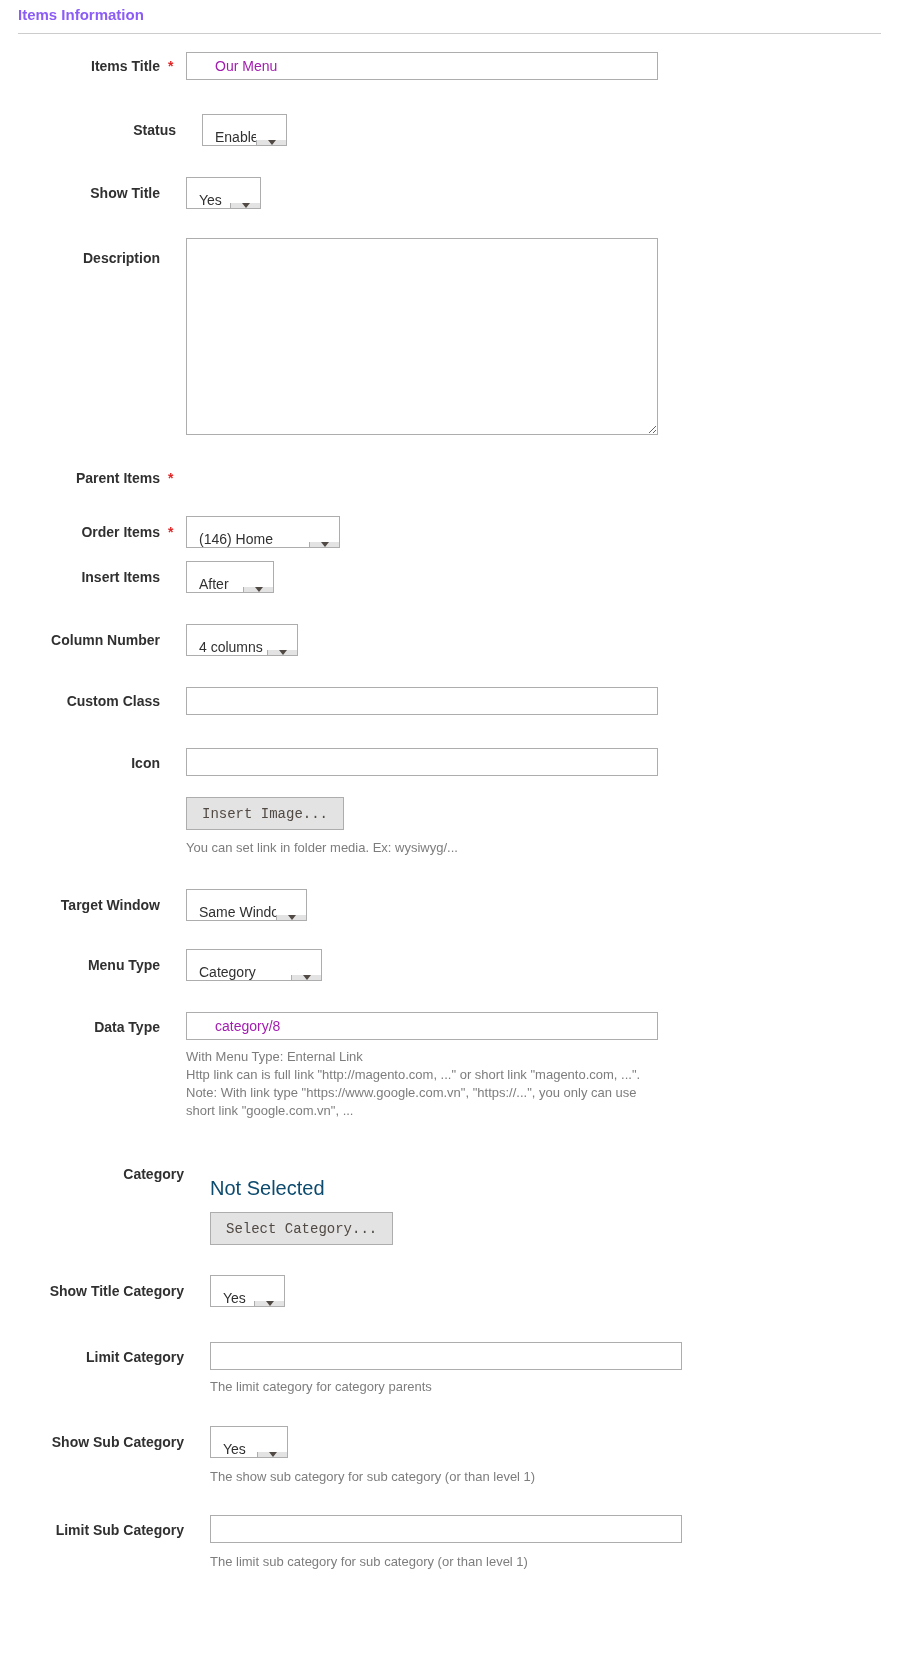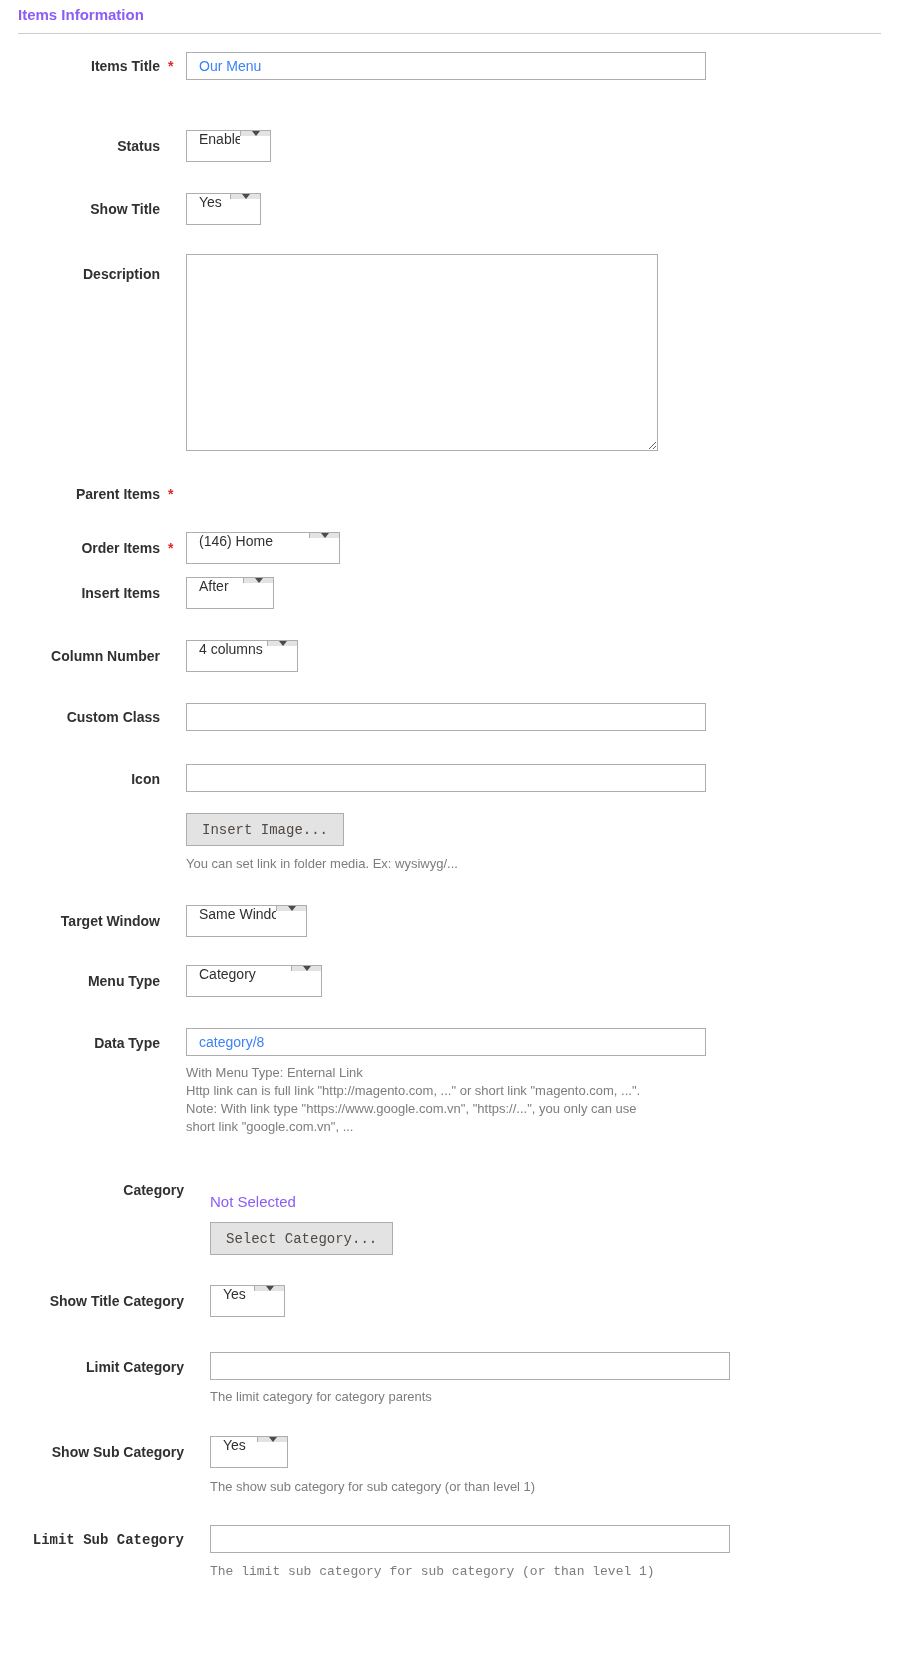--- a/index.html
+++ b/index.html
@@ -14,56 +14,56 @@
   .divider { height: 0; border-bottom: 1px solid #ccc; margin: 10px 18px 0 18px; }
 
   .row { display: flex; align-items: center; border-radius: 13px; }
   .row.top { align-items: flex-start; }
   .lbl { width: 160px; text-align: right; font-size: 14px; font-weight: 600; color:#303030; line-height: 16px; }
   .ast { width: 26px; font-size: 14px; font-weight: 600; color:#e22626; padding-left: 8px; line-height: 16px; }
   .cat-sect .lbl { width: 184px; }
   .field { flex: 0 0 auto; }
 
   input[type=text] {
-    height: 28px; width: 520px; border: 1px solid #adadad; background:#fff;
-    font-family: inherit; font-size: 14px; color:#3b82f6; padding: 0 12px; outline: none;
+    height: 28px; width: 472px; border: 1px solid #adadad; background:#fff;
+    font-family: inherit; font-size: 14px; color:#a21caf; padding: 0 28px; outline: none;
   }
   textarea {
     width: 472px; height: 197px; border: 1px solid #adadad; background:#fff;
     font-family: inherit; font-size: 14px; color:#303030; padding: 6px 10px; outline: none;
     resize: both;
   }
   .sel {
     height: 32px; border: 1px solid #adadad; background:#fff;
-    display: inline-flex; align-items: flex-start; cursor: pointer;
+    display: inline-flex; align-items: flex-end; cursor: pointer;
   }
   .sel-text {
     flex: 1 1 auto; display: flex; align-items: center; padding: 0 12px;
     font-size: 14px; color:#303030; white-space: nowrap; overflow: hidden;
   }
   .sel-arrow {
     flex: 0 0 30px; background:#e3e3e3; border-left: 1px solid #adadad;
     display: flex; align-items: center; justify-content: center;
   }
   .tri {
     width: 0; height: 0; display: block;
     border-left: 4px solid transparent; border-right: 4px solid transparent;
     border-top: 5px solid #514943;
   }
   .btn {
     height: 33px; background:#e3e3e3; border: 1px solid #adadad; color:#514943;
     font-family: Liberation Mono, monospace; font-size: 14px; padding: 0 15px; cursor: pointer; display:inline-block;
   }
   .note { font-size: 13px; color:#7d7d7d; line-height: 18px; }
   .note-block { max-width: 474px; }
-  .static-text { font-size: 15px; color:#8b5cf6; }
+  .static-text { font-size: 20px; color:#0c4a6e; }
 
   
   .r-items-title   { margin-top: 18px; }
-  .r-status        { margin-top: 50px; }
+  .r-status        { margin-top: 34px; padding-left: 16px; }
   .r-show-title    { margin-top: 31px; }
   .r-description   { margin-top: 29px; }
   .r-description .lbl { padding-top: 12px; }
   .r-align         { margin-top: 34px; }
   .r-parent        { margin-top: 31px; }
   .r-order         { margin-top: 30px; }
   .r-insert        { margin-top: 13px; }
   .r-column        { margin-top: 31px; }
   .r-custom        { margin-top: 31px; }
   .r-icon          { margin-top: 33px; }
@@ -74,21 +74,21 @@
   .r-datatype      { margin-top: 31px; }
   .r-datatype .note-block { margin-top: 8px; }
   .r-category      { margin-top: 46px; }
   .r-category .static-text { padding-top: 11px; }
   .r-category .btn { margin-top: 12px; }
   .r-stc           { margin-top: 30px; }
   .r-limitcat      { margin-top: 35px; }
   .r-limitcat .note { margin-top: 8px; }
   .r-ssc           { margin-top: 30px; }
   .r-ssc .note     { margin-top: 10px; }
-  .r-limitsub      { margin-top: 29px; font-family: Liberation Mono, monospace; }
+  .r-limitsub      { margin-top: 29px; }
   .r-limitsub .note { margin-top: 10px; }
 </style>
 </head>
 <body>
 
 <div class="page">
 
   <h2 class="page-title">Items Information</h2>
   <div class="divider"></div>
 

